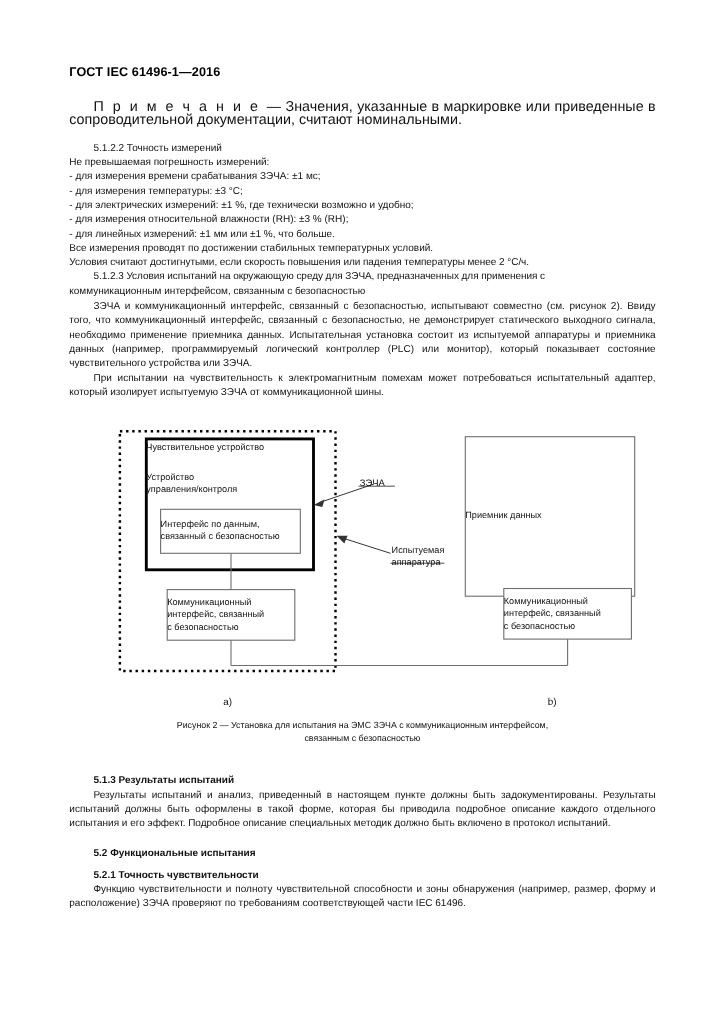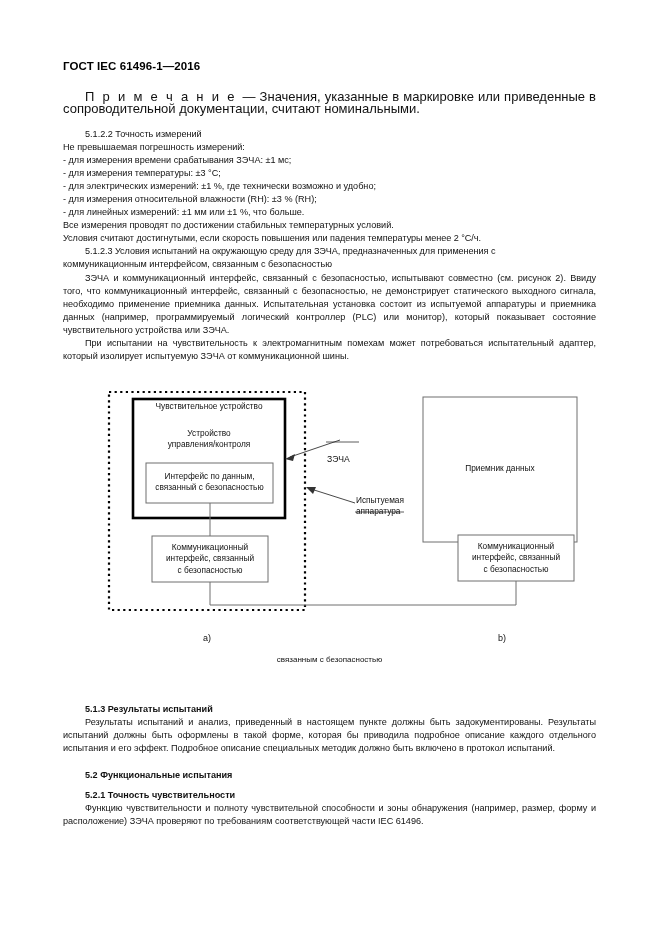--- a/index.html
+++ b/index.html
@@ -69,28 +69,26 @@
     top: 0;
     width: 661px;
     height: 936px;
     pointer-events: none;
   }
   .fig-label {
     position: absolute;
     font-size: 8.6px;
     color: #111;
     white-space: nowrap;
-    margin-top: 20px;
   }
   .fig-box-text {
     position: absolute;
     font-size: 8.3px;
     line-height: 11.4px;
     color: #111;
-    text-align: center;
     white-space: pre-line;
   }
   .subfig-label {
     position: absolute;
     font-size: 9px;
     color: #111;
   }
   .fig-caption {
     position: absolute;
     left: 63px;
@@ -190,20 +188,21 @@
     <div class="fig-label" style="left:327px; top:434px;">ЗЭЧА</div>
 
     <div class="fig-box-text" style="left:356px; top:495px; width:90px; text-align:left;">Испытуемая
 аппаратура</div>
 
     <div class="subfig-label" style="left:203px; top:633px;">a)</div>
 
     <div class="subfig-label" style="left:498px; top:633px;">b)</div>
 
     <div class="fig-caption">
+      <div>Рисунок 2 — Установка для испытания на ЭМС ЗЭЧА с коммуникационным интерфейсом,</div>
       <div>связанным с безопасностью</div>
     </div>
   </div>
 
   <div class="body-block" style="top:703px;">
     <div class="bold" style="padding-left:22px;">5.1.3  Результаты испытаний</div>
     <div class="indent justify">Результаты испытаний и анализ, приведенный в настоящем пункте должны быть задокументированы. Результаты испытаний должны быть оформлены в такой форме, которая бы приводила подробное описание каждого отдельного испытания и его эффект. Подробное описание специальных методик должно быть включено в протокол испытаний.</div>
   </div>
 
   <div class="body-block" style="top:769px;">

